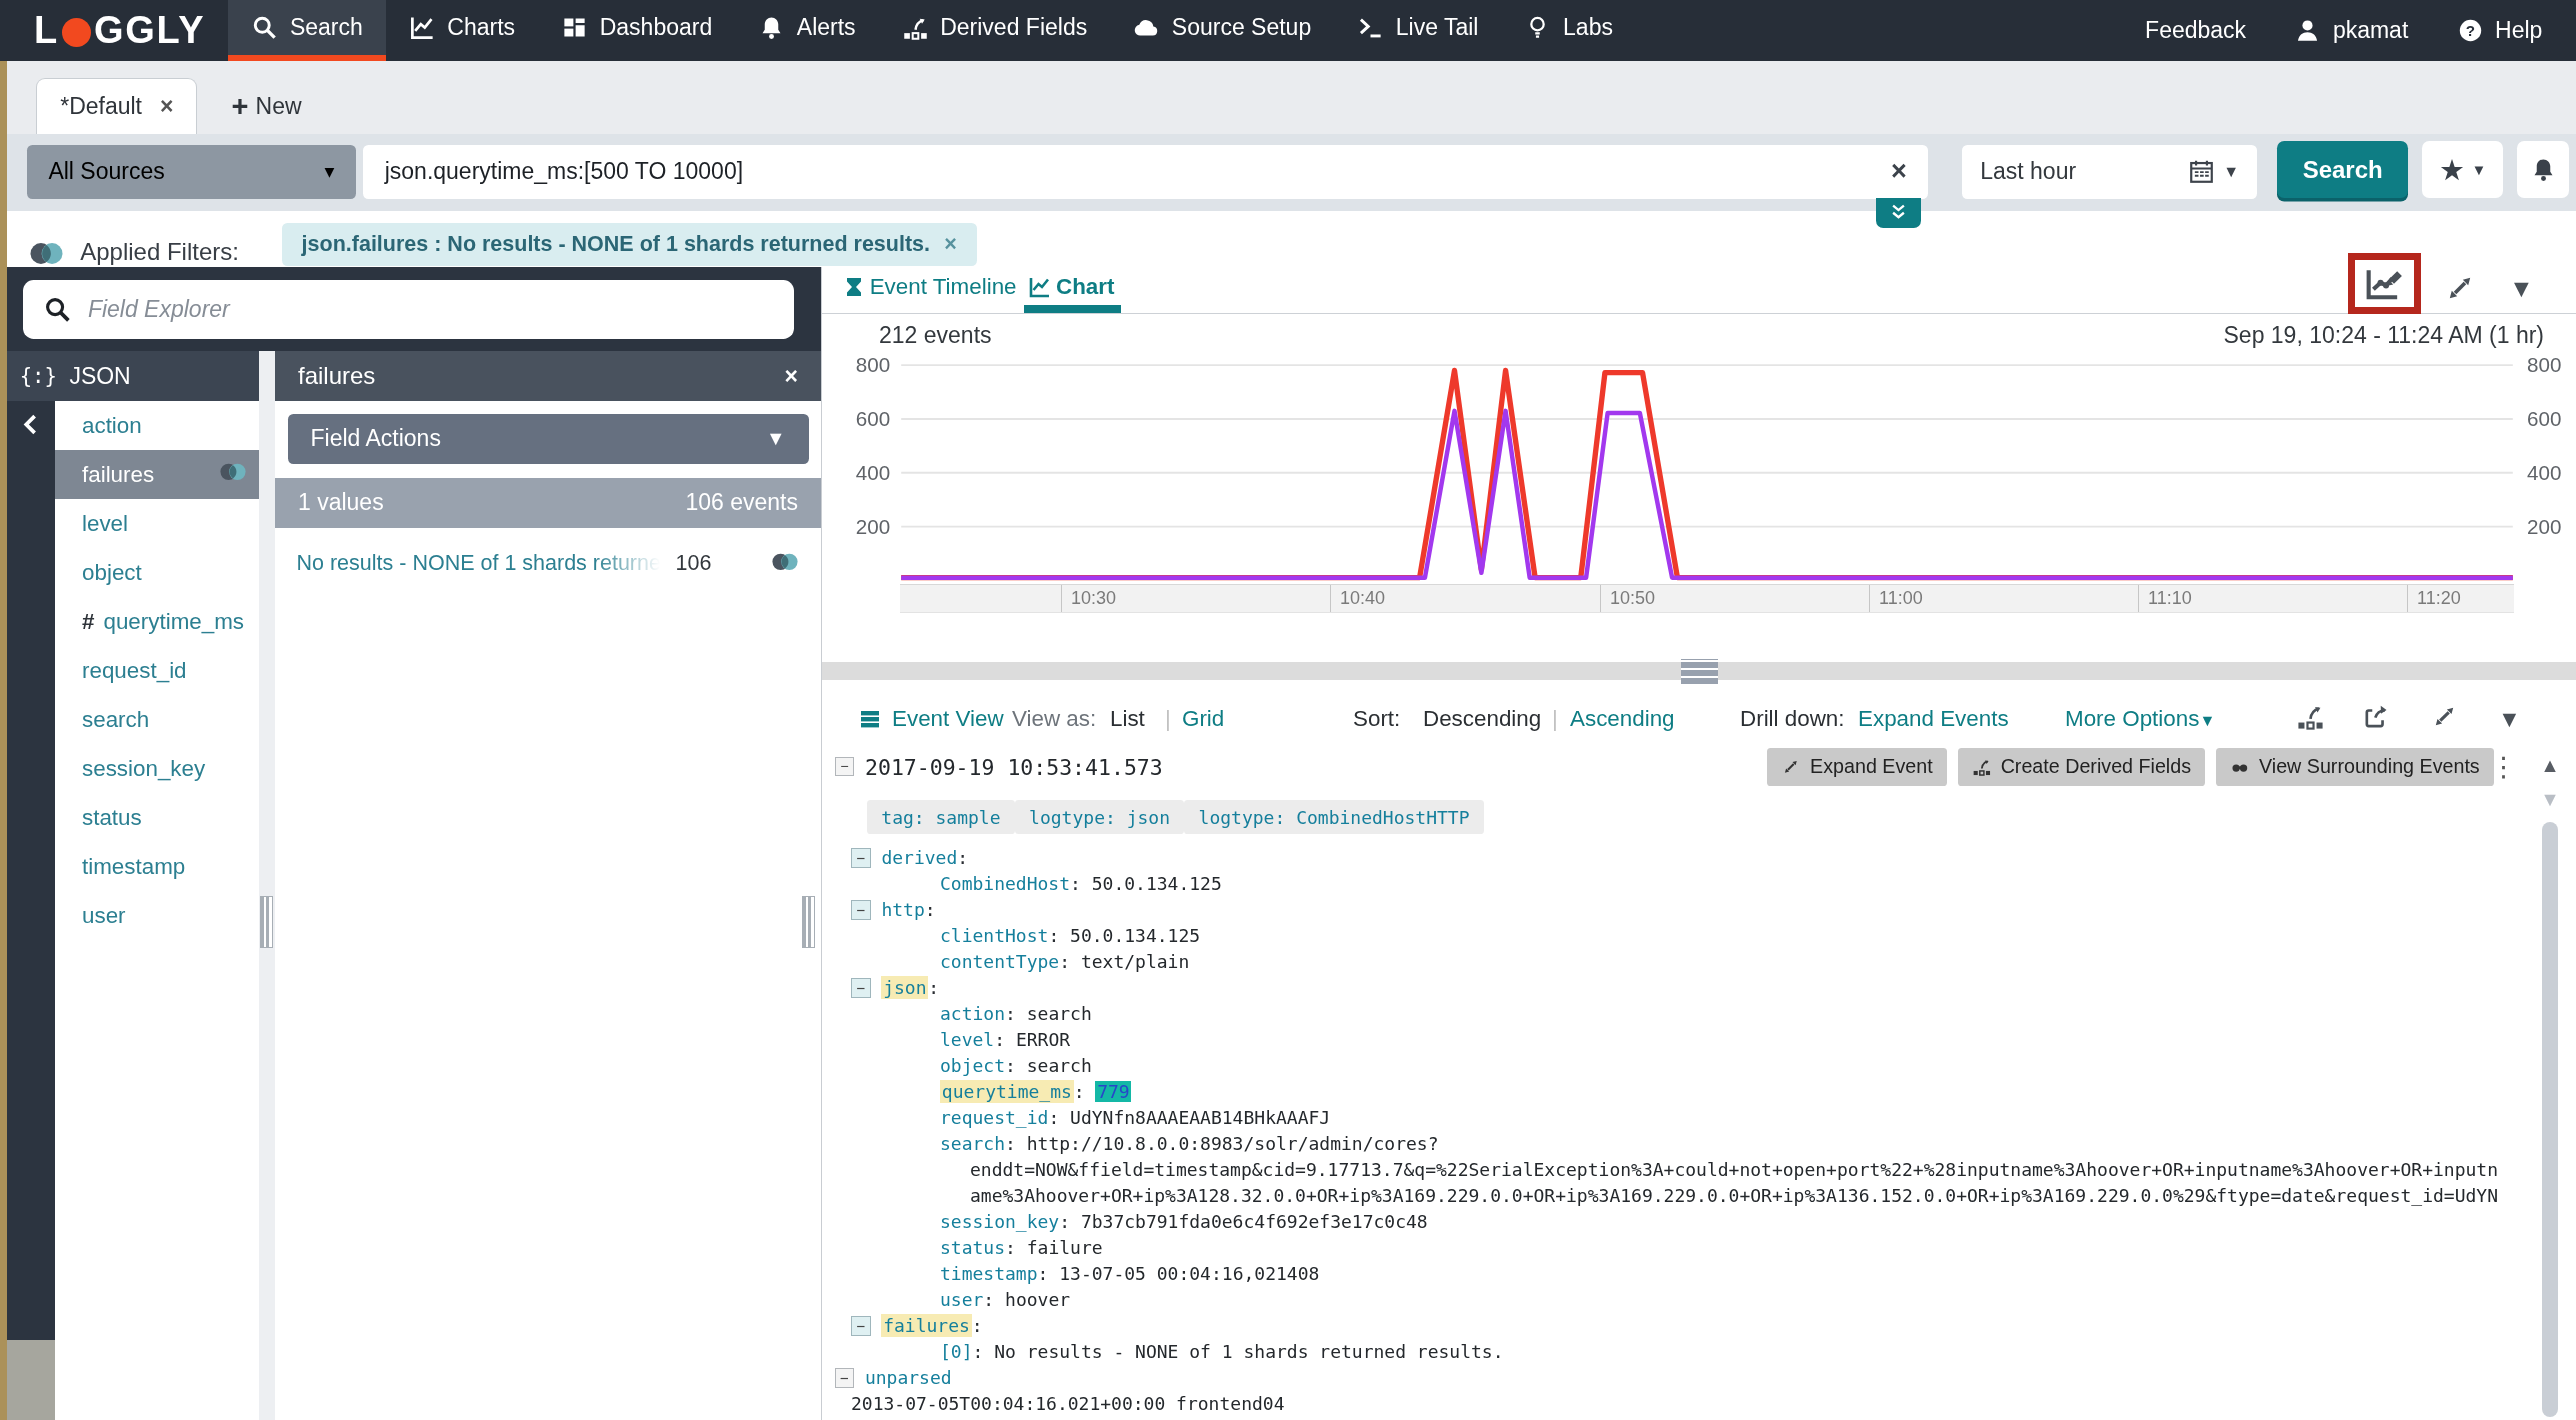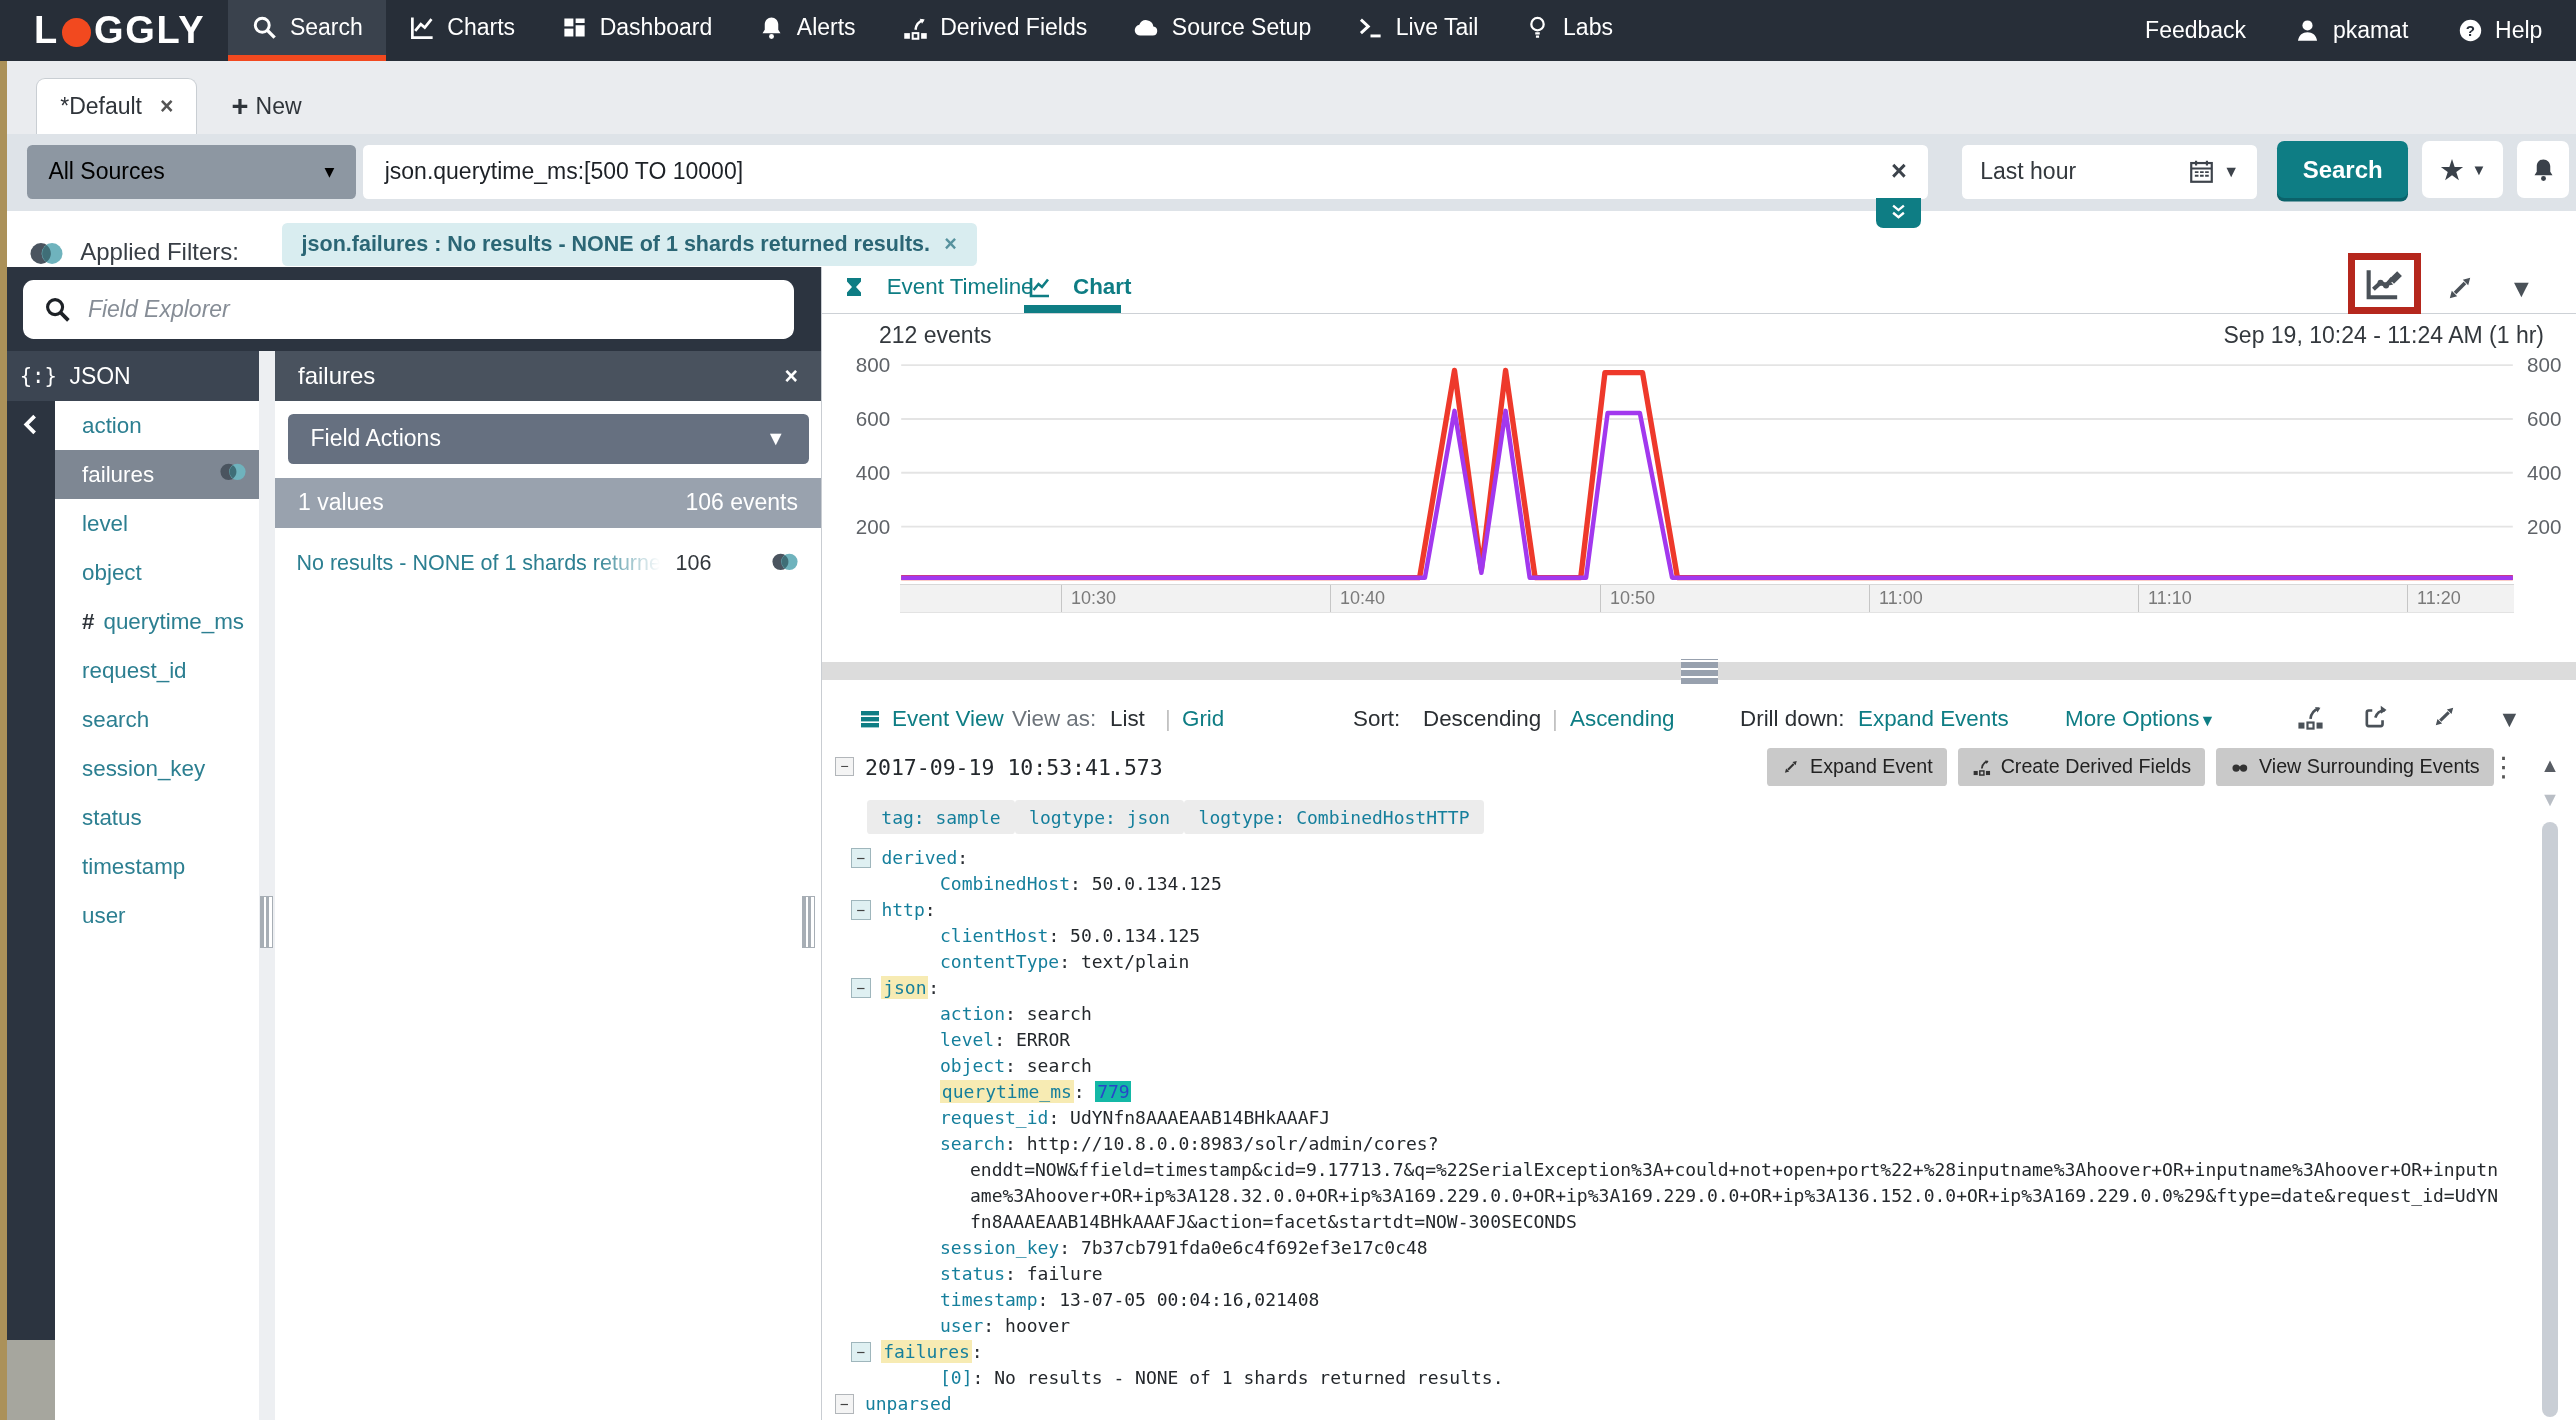--- a/index.html
+++ b/index.html
@@ -83,21 +83,21 @@
   .vp-stats .right{margin-left:auto;}
   .vp-row{height:47px;display:flex;align-items:center;padding:0 21.5px;margin-top:12.5px;cursor:pointer;}
   .vp-val{color:#2c7f91;font-size:21.5px;white-space:nowrap;overflow:hidden;width:363px;
           -webkit-mask-image:linear-gradient(90deg,#000 82%,transparent);mask-image:linear-gradient(90deg,#000 82%,transparent);}
   .vp-count{margin-left:16px;font-size:21.5px;color:#33383d;}
   .vp-row .venn{margin-left:auto;}
 
   
   .event-panel{position:absolute;left:821px;top:267px;width:1755px;height:1154px;background:#fff;border-left:1.8px solid #c9cdd2;box-sizing:border-box;}
   .chart-tabs{position:absolute;left:0;top:0;width:100%;height:47px;border-bottom:1.8px solid #cdd1d6;box-sizing:border-box;}
-  .ctab{position:absolute;top:7.2px;display:flex;align-items:center;gap:21px;color:#0e7d84;font-size:22.4px;cursor:pointer;}
+  .ctab{position:absolute;top:7.2px;display:flex;align-items:center;gap:4px;color:#0e7d84;font-size:22.4px;cursor:pointer;}
   .ctab .ic svg{width:24px;height:24px;}
   .ctab1{left:19.7px;}
   .ctab2{left:206px;font-weight:bold;}
   .ctab-underline{position:absolute;left:202px;bottom:0;width:97px;height:8px;background:#0e7d84;}
   .annotation-box{position:absolute;left:1526px;top:-14.3px;width:73px;height:61px;border:7.2px solid #b5271d;box-sizing:border-box;z-index:6;display:flex;align-items:center;justify-content:center;background:transparent;}
   .annotation-box .ic svg{width:43px;height:38px;color:#4a5158;}
   .hdr-icon{position:absolute;top:3.6px;color:#4a5158;cursor:pointer;}
   .hdr-expand{left:1621px;}
   .hdr-expand svg{width:34px;height:34px;}
   .hdr-caret{left:1687px;top:7.2px;font-size:25px;color:#4a5158;}
@@ -612,21 +612,20 @@
           <div class="tree-line ind2"><span class="tkey">contentType</span><span class="tcolon">: </span><span class="tval">text/plain</span></div>
           <div class="tree-line ind1"><span class="tree-box tint">−</span><span class="tkey hl">json</span><span class="tcolon">: </span></div>
           <div class="tree-line ind2"><span class="tkey">action</span><span class="tcolon">: </span><span class="tval">search</span></div>
           <div class="tree-line ind2"><span class="tkey">level</span><span class="tcolon">: </span><span class="tval">ERROR</span></div>
           <div class="tree-line ind2"><span class="tkey">object</span><span class="tcolon">: </span><span class="tval">search</span></div>
           <div class="tree-line ind2"><span class="tkey hl">querytime_ms</span><span class="tcolon">: </span><span class="tval hl">779</span></div>
           <div class="tree-line ind2"><span class="tkey">request_id</span><span class="tcolon">: </span><span class="tval">UdYNfn8AAAEAAB14BHkAAAFJ</span></div>
           <div class="tree-line ind2"><span class="tkey">search</span><span class="tcolon">: </span><span class="tval">http://10.8.0.0:8983/solr/admin/cores?</span></div>
           <div class="tree-line indc"><span class="tval">enddt=NOW&amp;ffield=timestamp&amp;cid=9.17713.7&amp;q=%22SerialException%3A+could+not+open+port%22+%28inputname%3Ahoover+OR+inputname%3Ahoover+OR+inputn</span></div>
           <div class="tree-line indc"><span class="tval">ame%3Ahoover+OR+ip%3A128.32.0.0+OR+ip%3A169.229.0.0+OR+ip%3A169.229.0.0+OR+ip%3A136.152.0.0+OR+ip%3A169.229.0.0%29&amp;ftype=date&amp;request_id=UdYN</span></div>
-          <div class="tree-line indc"><span class="tval">fn8AAAEAAB14BHkAAAFJ&amp;action=facet&amp;startdt=NOW-300SECONDS</span></div>
           <div class="tree-line ind2"><span class="tkey">session_key</span><span class="tcolon">: </span><span class="tval">7b37cb791fda0e6c4f692ef3e17c0c48</span></div>
           <div class="tree-line ind2"><span class="tkey">status</span><span class="tcolon">: </span><span class="tval">failure</span></div>
           <div class="tree-line ind2"><span class="tkey">timestamp</span><span class="tcolon">: </span><span class="tval">13-07-05 00:04:16,021408</span></div>
           <div class="tree-line ind2"><span class="tkey">user</span><span class="tcolon">: </span><span class="tval">hoover</span></div>
           <div class="tree-line ind1"><span class="tree-box tint">−</span><span class="tkey hl">failures</span><span class="tcolon">: </span></div>
           <div class="tree-line ind2"><span class="tkey">[0]</span><span class="tcolon">: </span><span class="tval">No results - NONE of 1 shards returned results.</span></div>
           <div class="tree-line ind0"><span class="tree-box">−</span><span class="tkey">unparsed</span></div>
           <div class="tree-line ind1"><span class="tval">2013-07-05T00:04:16.021+00:00 frontend04</span></div>
         </div>
     </div>

